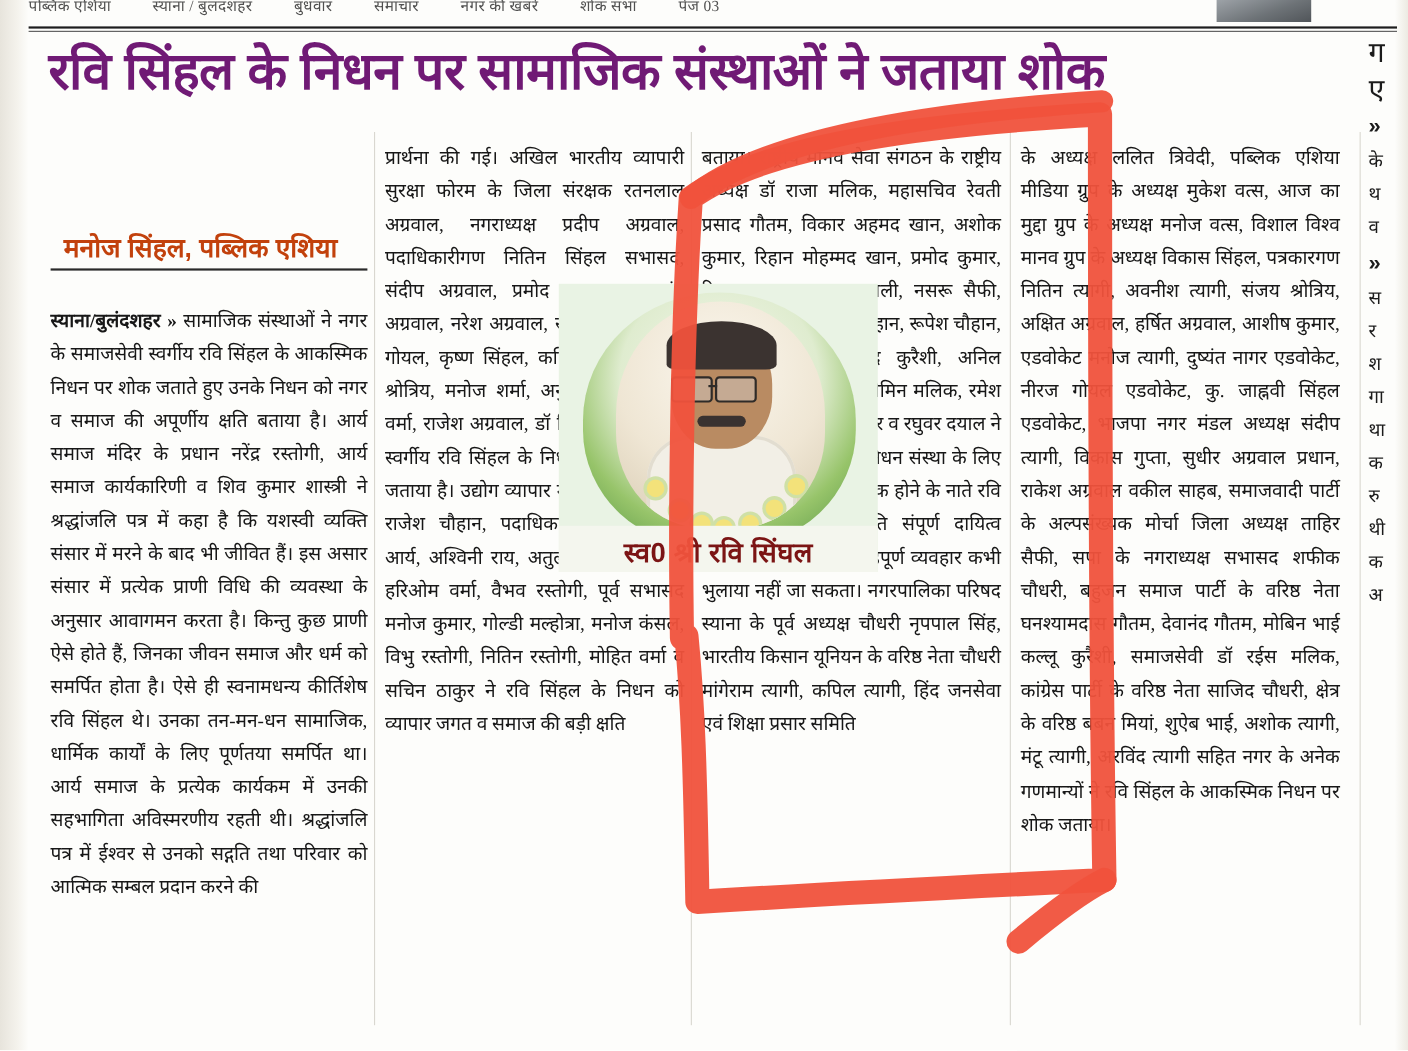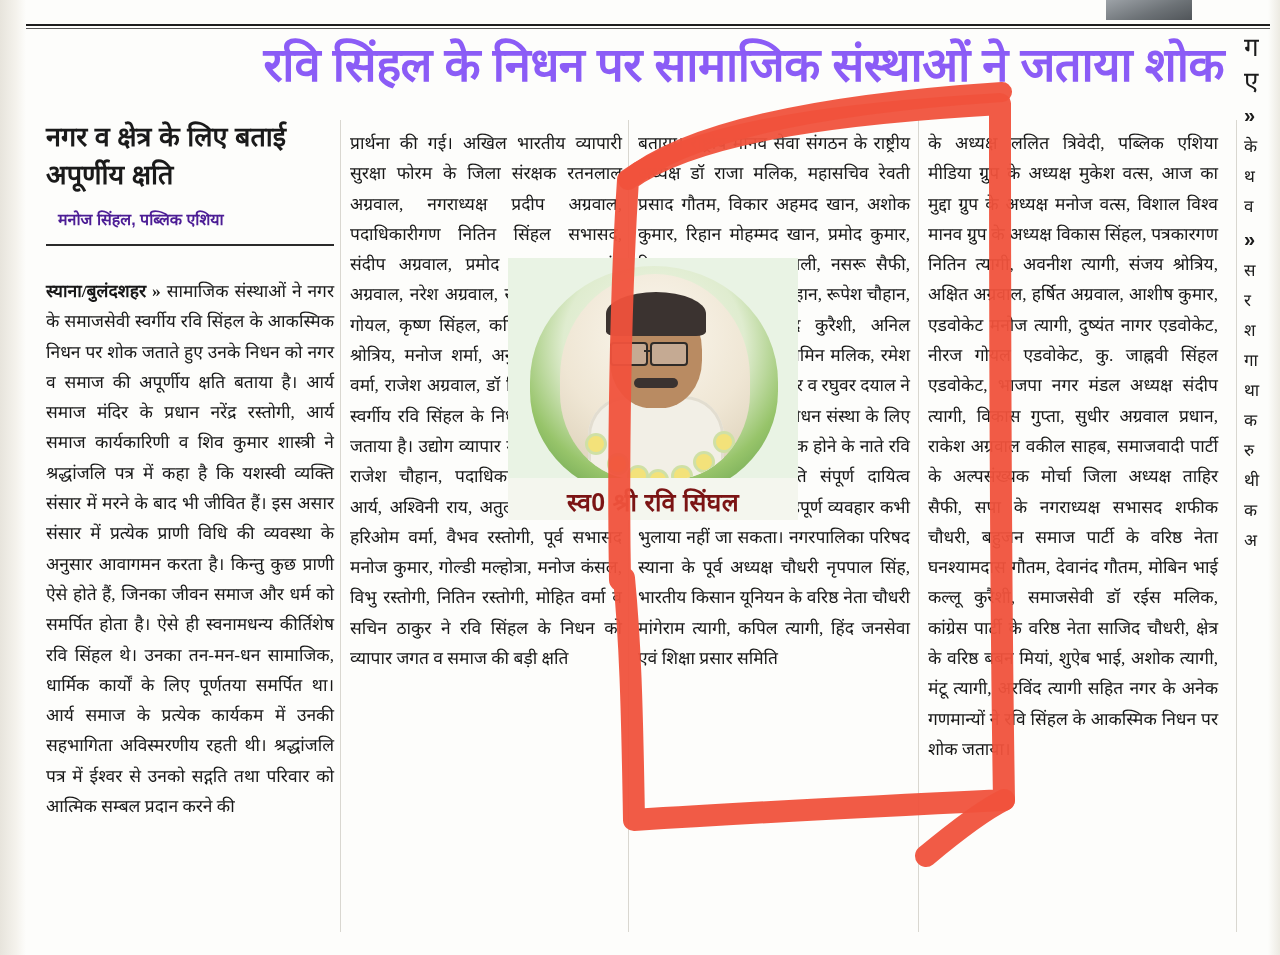--- a/index.html
+++ b/index.html
@@ -74,45 +74,44 @@
   
   .headline {
     position: absolute;
     left: 44px;
     top: 36px;
     width: 1180px;
     font-family: "Liberation Sans", sans-serif;
     font-weight: bold;
     font-size: 47px;
     line-height: 58px;
-    color: #8b5cf6;
+    color: #701a75;
     letter-spacing: -0.5px;
     white-space: nowrap;
-    text-align: right;
   }
   .subhead {
     position: absolute;
     left: 46px;
     top: 118px;
     width: 285px;
     font-family: "Liberation Sans", sans-serif;
     font-weight: bold;
     font-size: 27px;
     line-height: 38px;
     color: #1a1a1a;
   }
   .byline {
     position: absolute;
     left: 58px;
     top: 208px;
     width: 270px;
     font-family: "Liberation Sans", sans-serif;
     font-weight: bold;
-    font-size: 16px;
-    color: #4c1d95;
+    font-size: 24px;
+    color: #c2410c;
   }
   .byline-rule {
     position: absolute;
     left: 46px;
     top: 244px;
     width: 288px;
     height: 2px;
     background: #2a2a2a;
   }
   
@@ -272,27 +271,35 @@
   }
 </style>
 </head>
 <body>
 
 <div class="page">
 
   <div class="paper-edge-left"></div>
   <div class="paper-edge-right"></div>
 
+  <div class="top-strip">
+    <span class="frag">पब्लिक एशिया</span>
+    <span class="frag">स्याना / बुलंदशहर</span>
+    <span class="frag">बुधवार</span>
+    <span class="frag">समाचार</span>
+    <span class="frag">नगर की खबरें</span>
+    <span class="frag">शोक सभा</span>
+    <span class="frag">पेज 03</span>
+  </div>
   <div class="top-photo"></div>
 
   <div class="rule-top"></div>
   <div class="rule-top thin"></div>
 
   <div class="headline">रवि सिंहल के निधन पर सामाजिक संस्थाओं ने जताया शोक</div>
-  <div class="subhead">नगर व क्षेत्र के लिए बताई अपूर्णीय क्षति</div>
   <div class="byline">मनोज सिंहल, पब्लिक एशिया</div>
   <div class="byline-rule"></div>
 
   <div class="vrule" style="left:340px;"></div>
   <div class="vrule" style="left:628px;"></div>
   <div class="vrule" style="left:918px;"></div>
   <div class="vrule" style="left:1236px;"></div>
 
   <div class="col" id="col1">
     <p>

